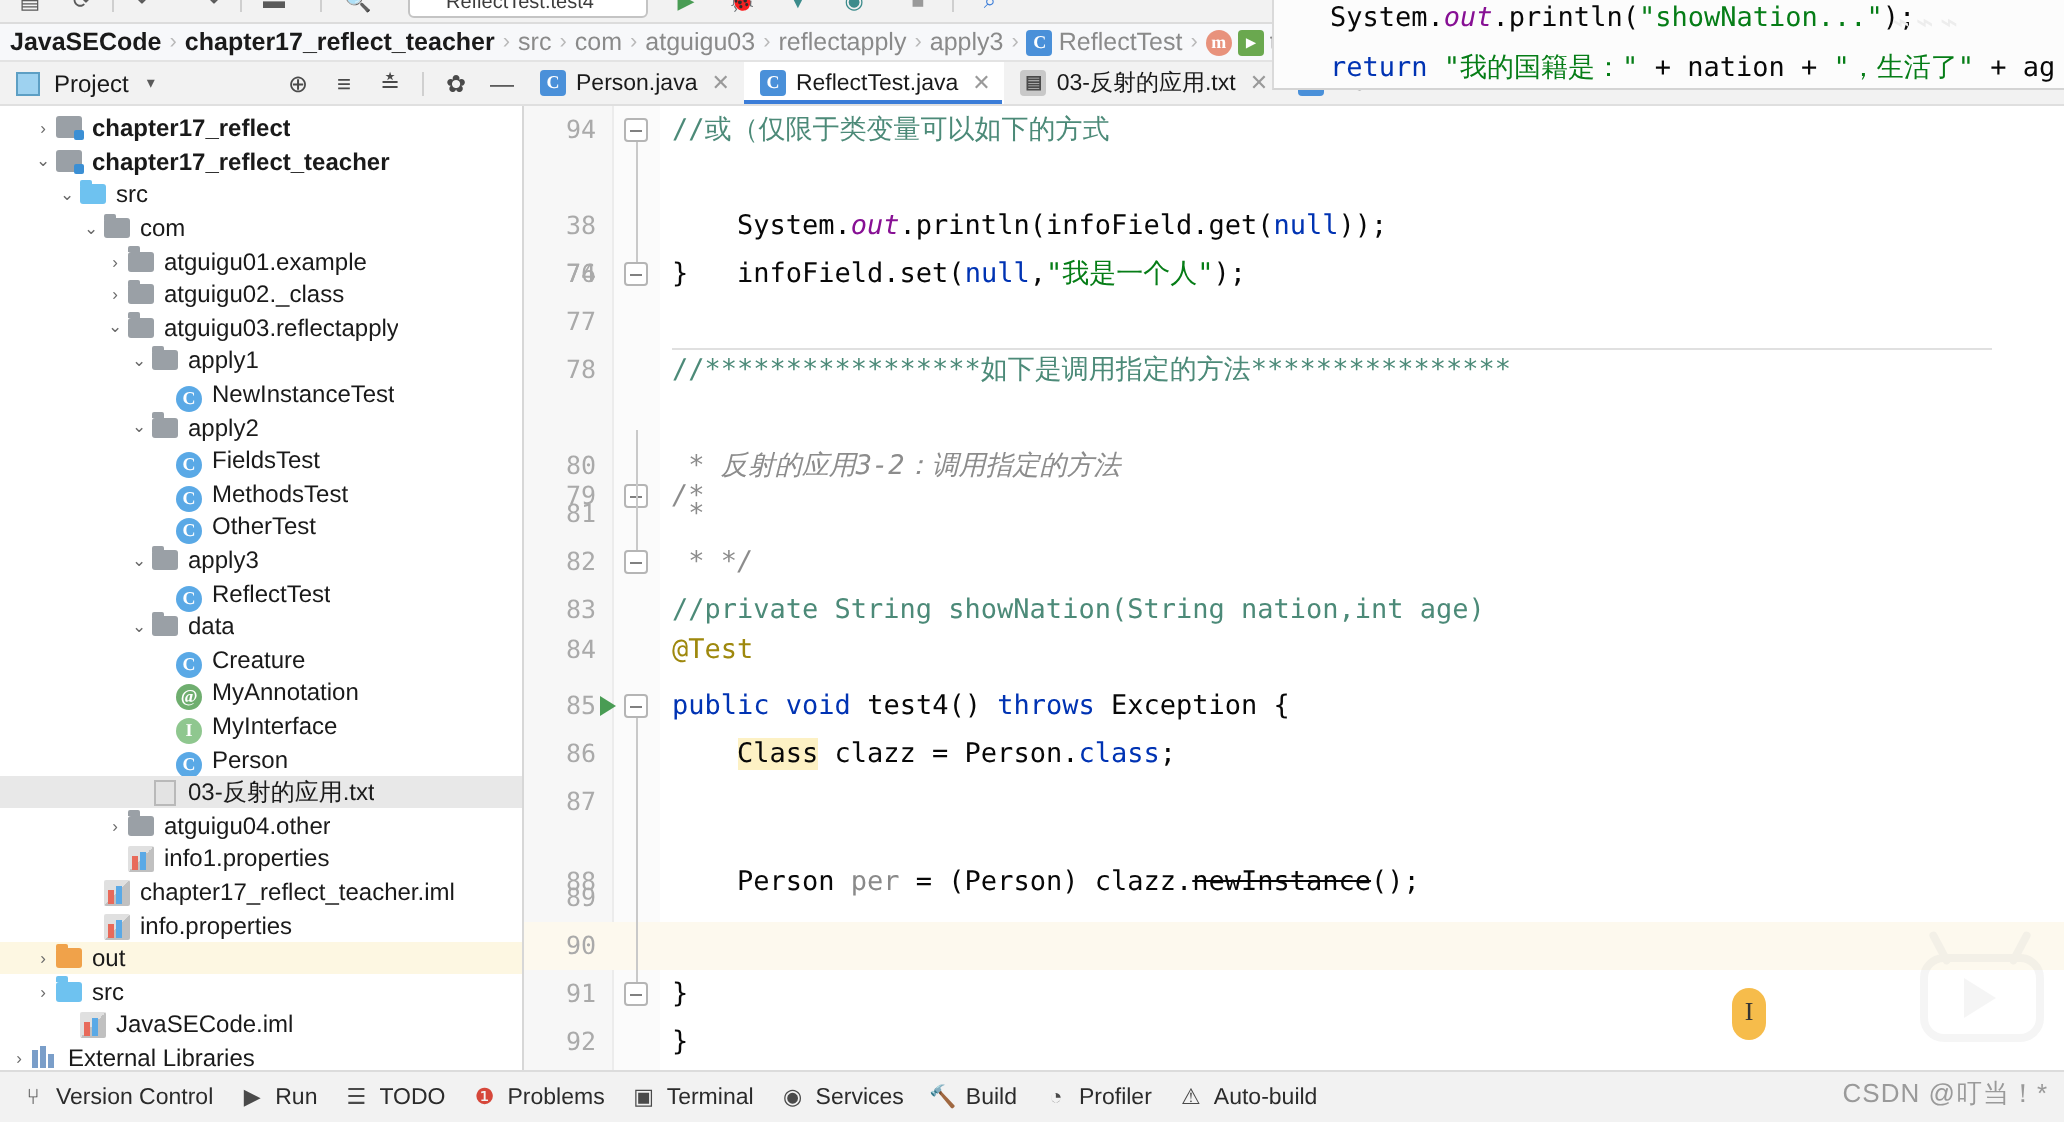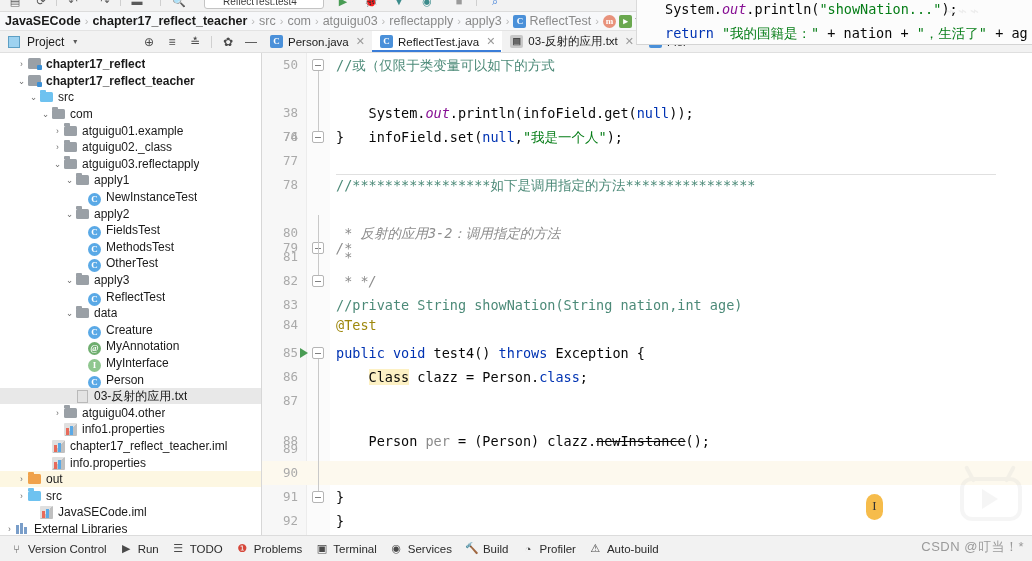--- a/index.html
+++ b/index.html
@@ -479,21 +479,21 @@
         <span class="node-ic"><span class="g-lib"><i style="left:0;height:9px"></i><i style="left:4px;height:11px"></i><i style="left:8px;height:7px"></i></span></span>
         <span class="lbl">External Libraries</span>
       </div>
     </div>
 
   <div class="editor">
     <div class="gutter"></div>
     <div class="fold"></div>
     <div class="codewrap" id="codewrap">
         <div class="ln" style="top: 0px;">
-          <span class="num">50</span>
+          <span class="num">94</span>
           <span class="code"><span class="cmt2">//或（仅限于类变量可以如下的方式</span></span>
           <span class="foldmark" style="top: 6px;"></span>
         </div>
         <div class="ln" style="top: 24px; margin-top: 48px;">
           <span class="num">74</span>
           <span class="code">    infoField.set(<span class="kw">null</span>,<span class="str">"我是一个人"</span>);</span>
         </div>
         <div class="ln" style="top: 48px;">
           <span class="num">38</span>
           <span class="code">    System.<span class="fld">out</span>.println(infoField.get(<span class="kw">null</span>));</span>

